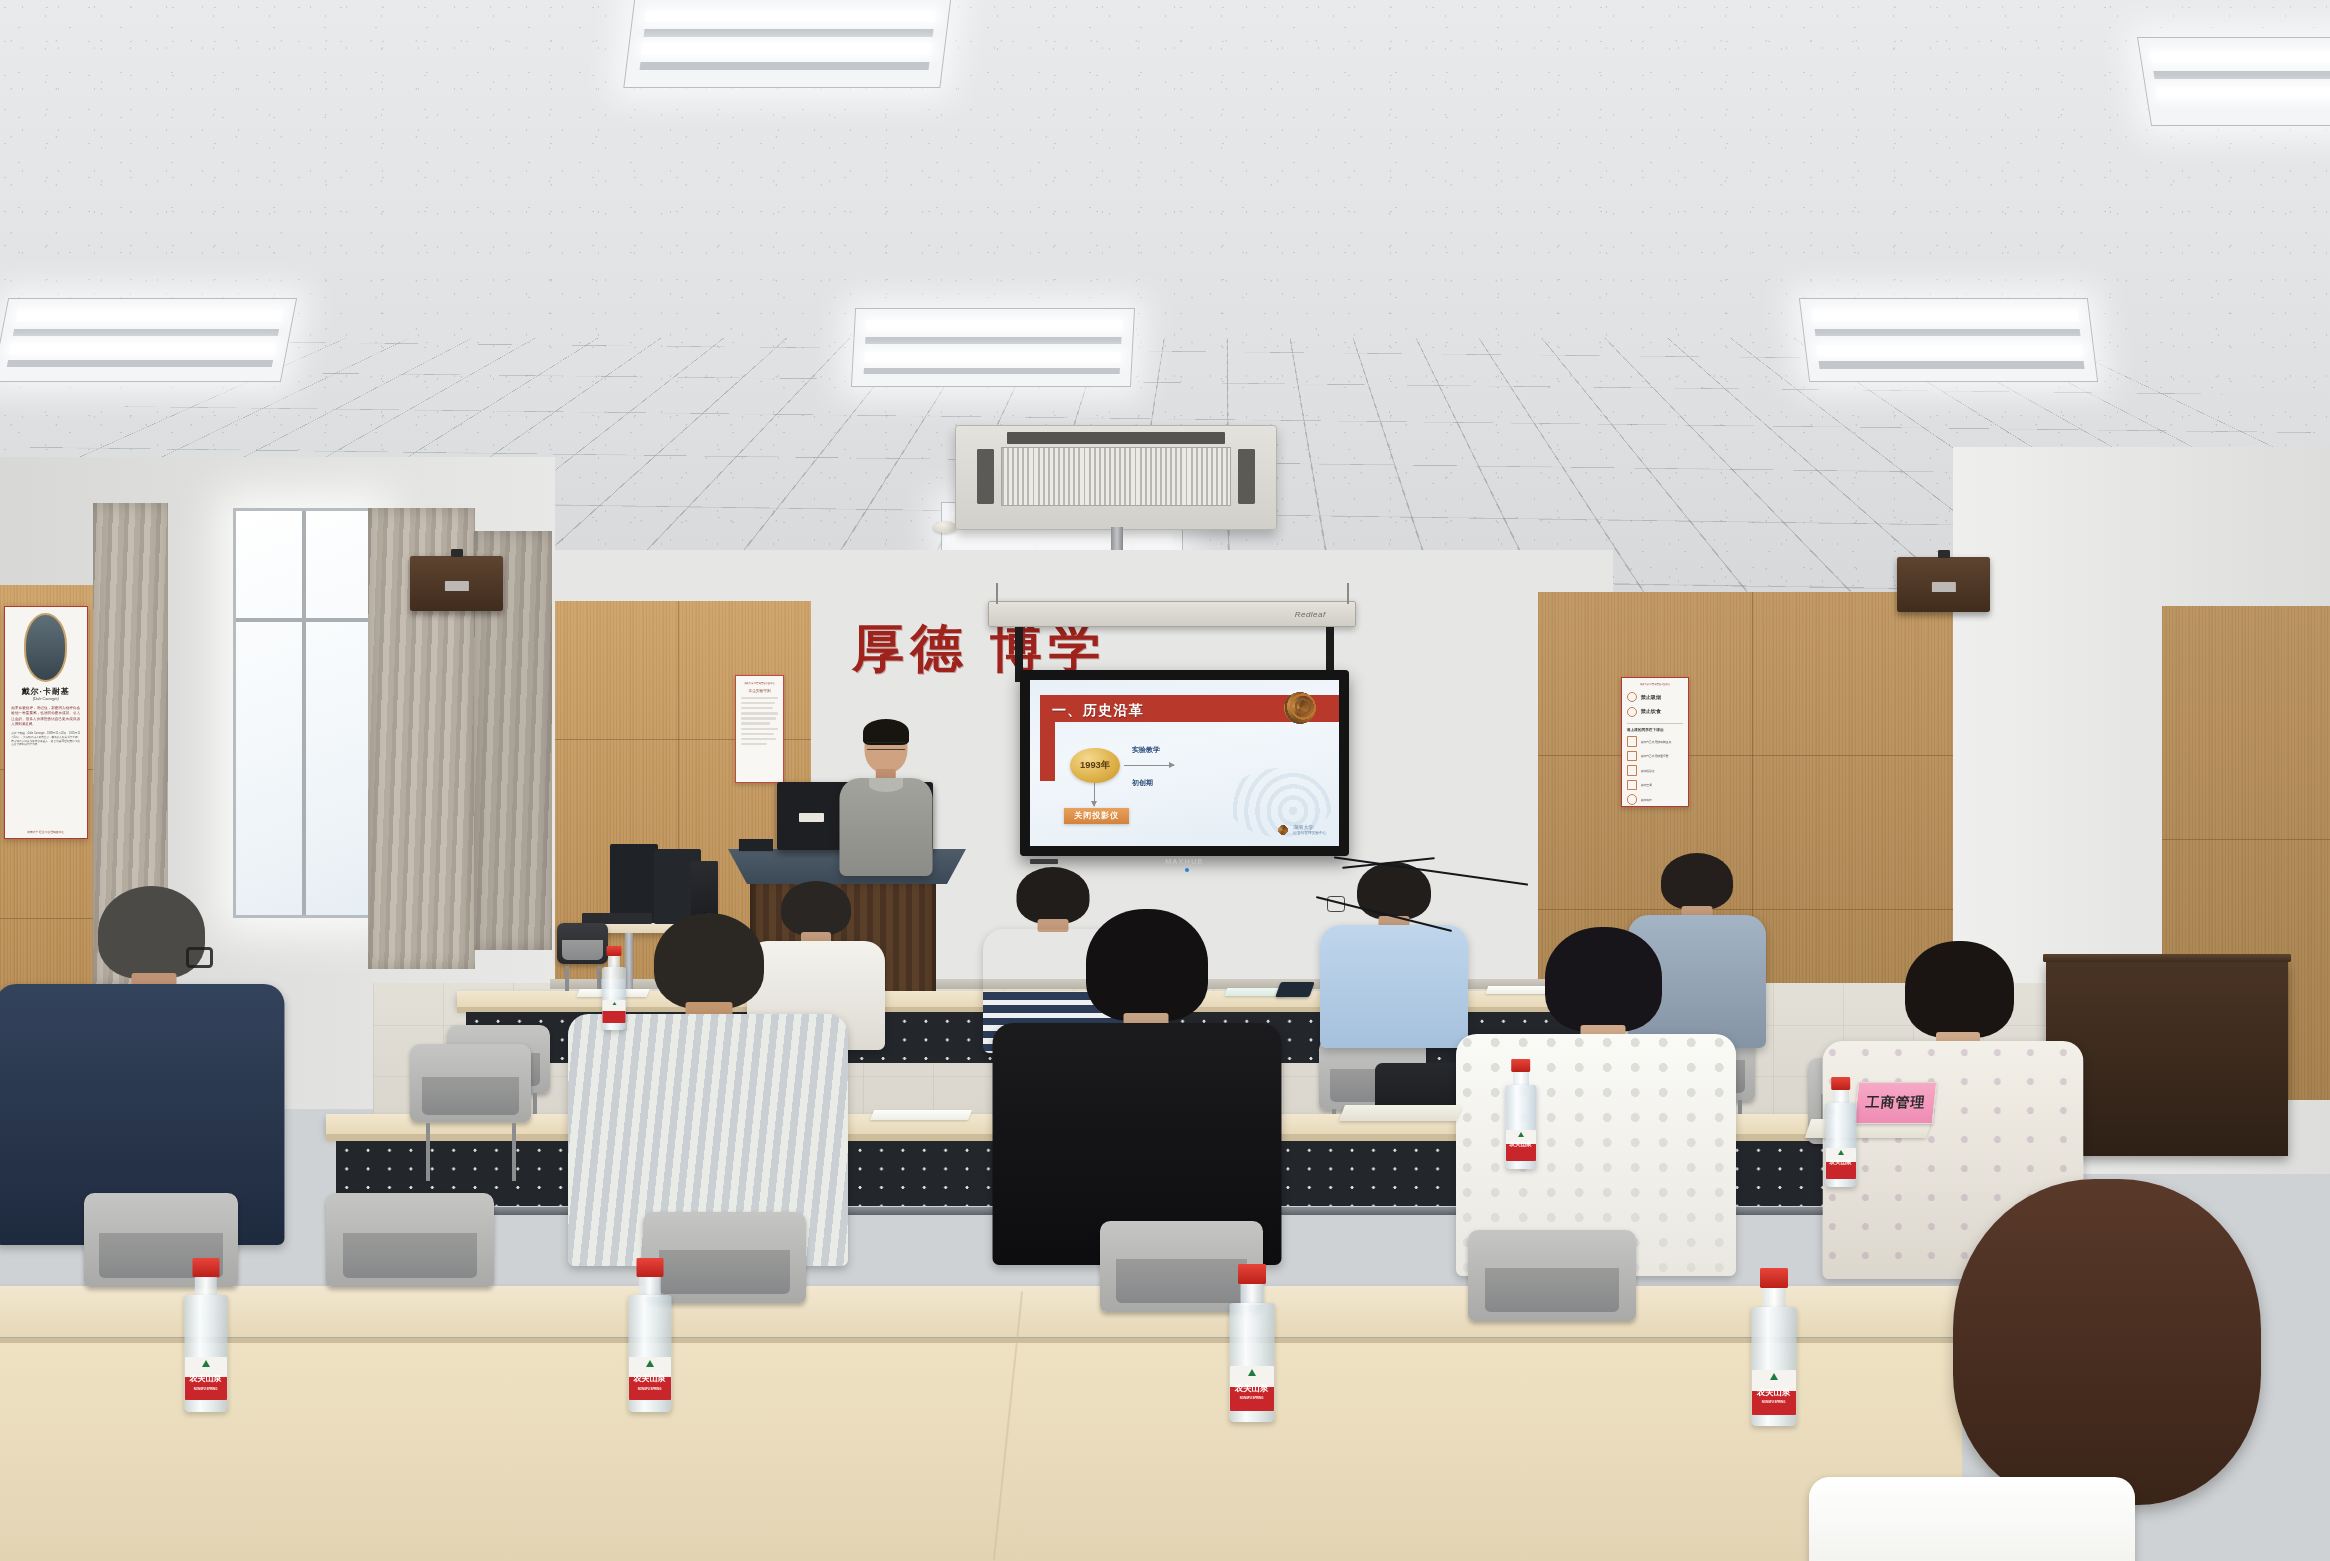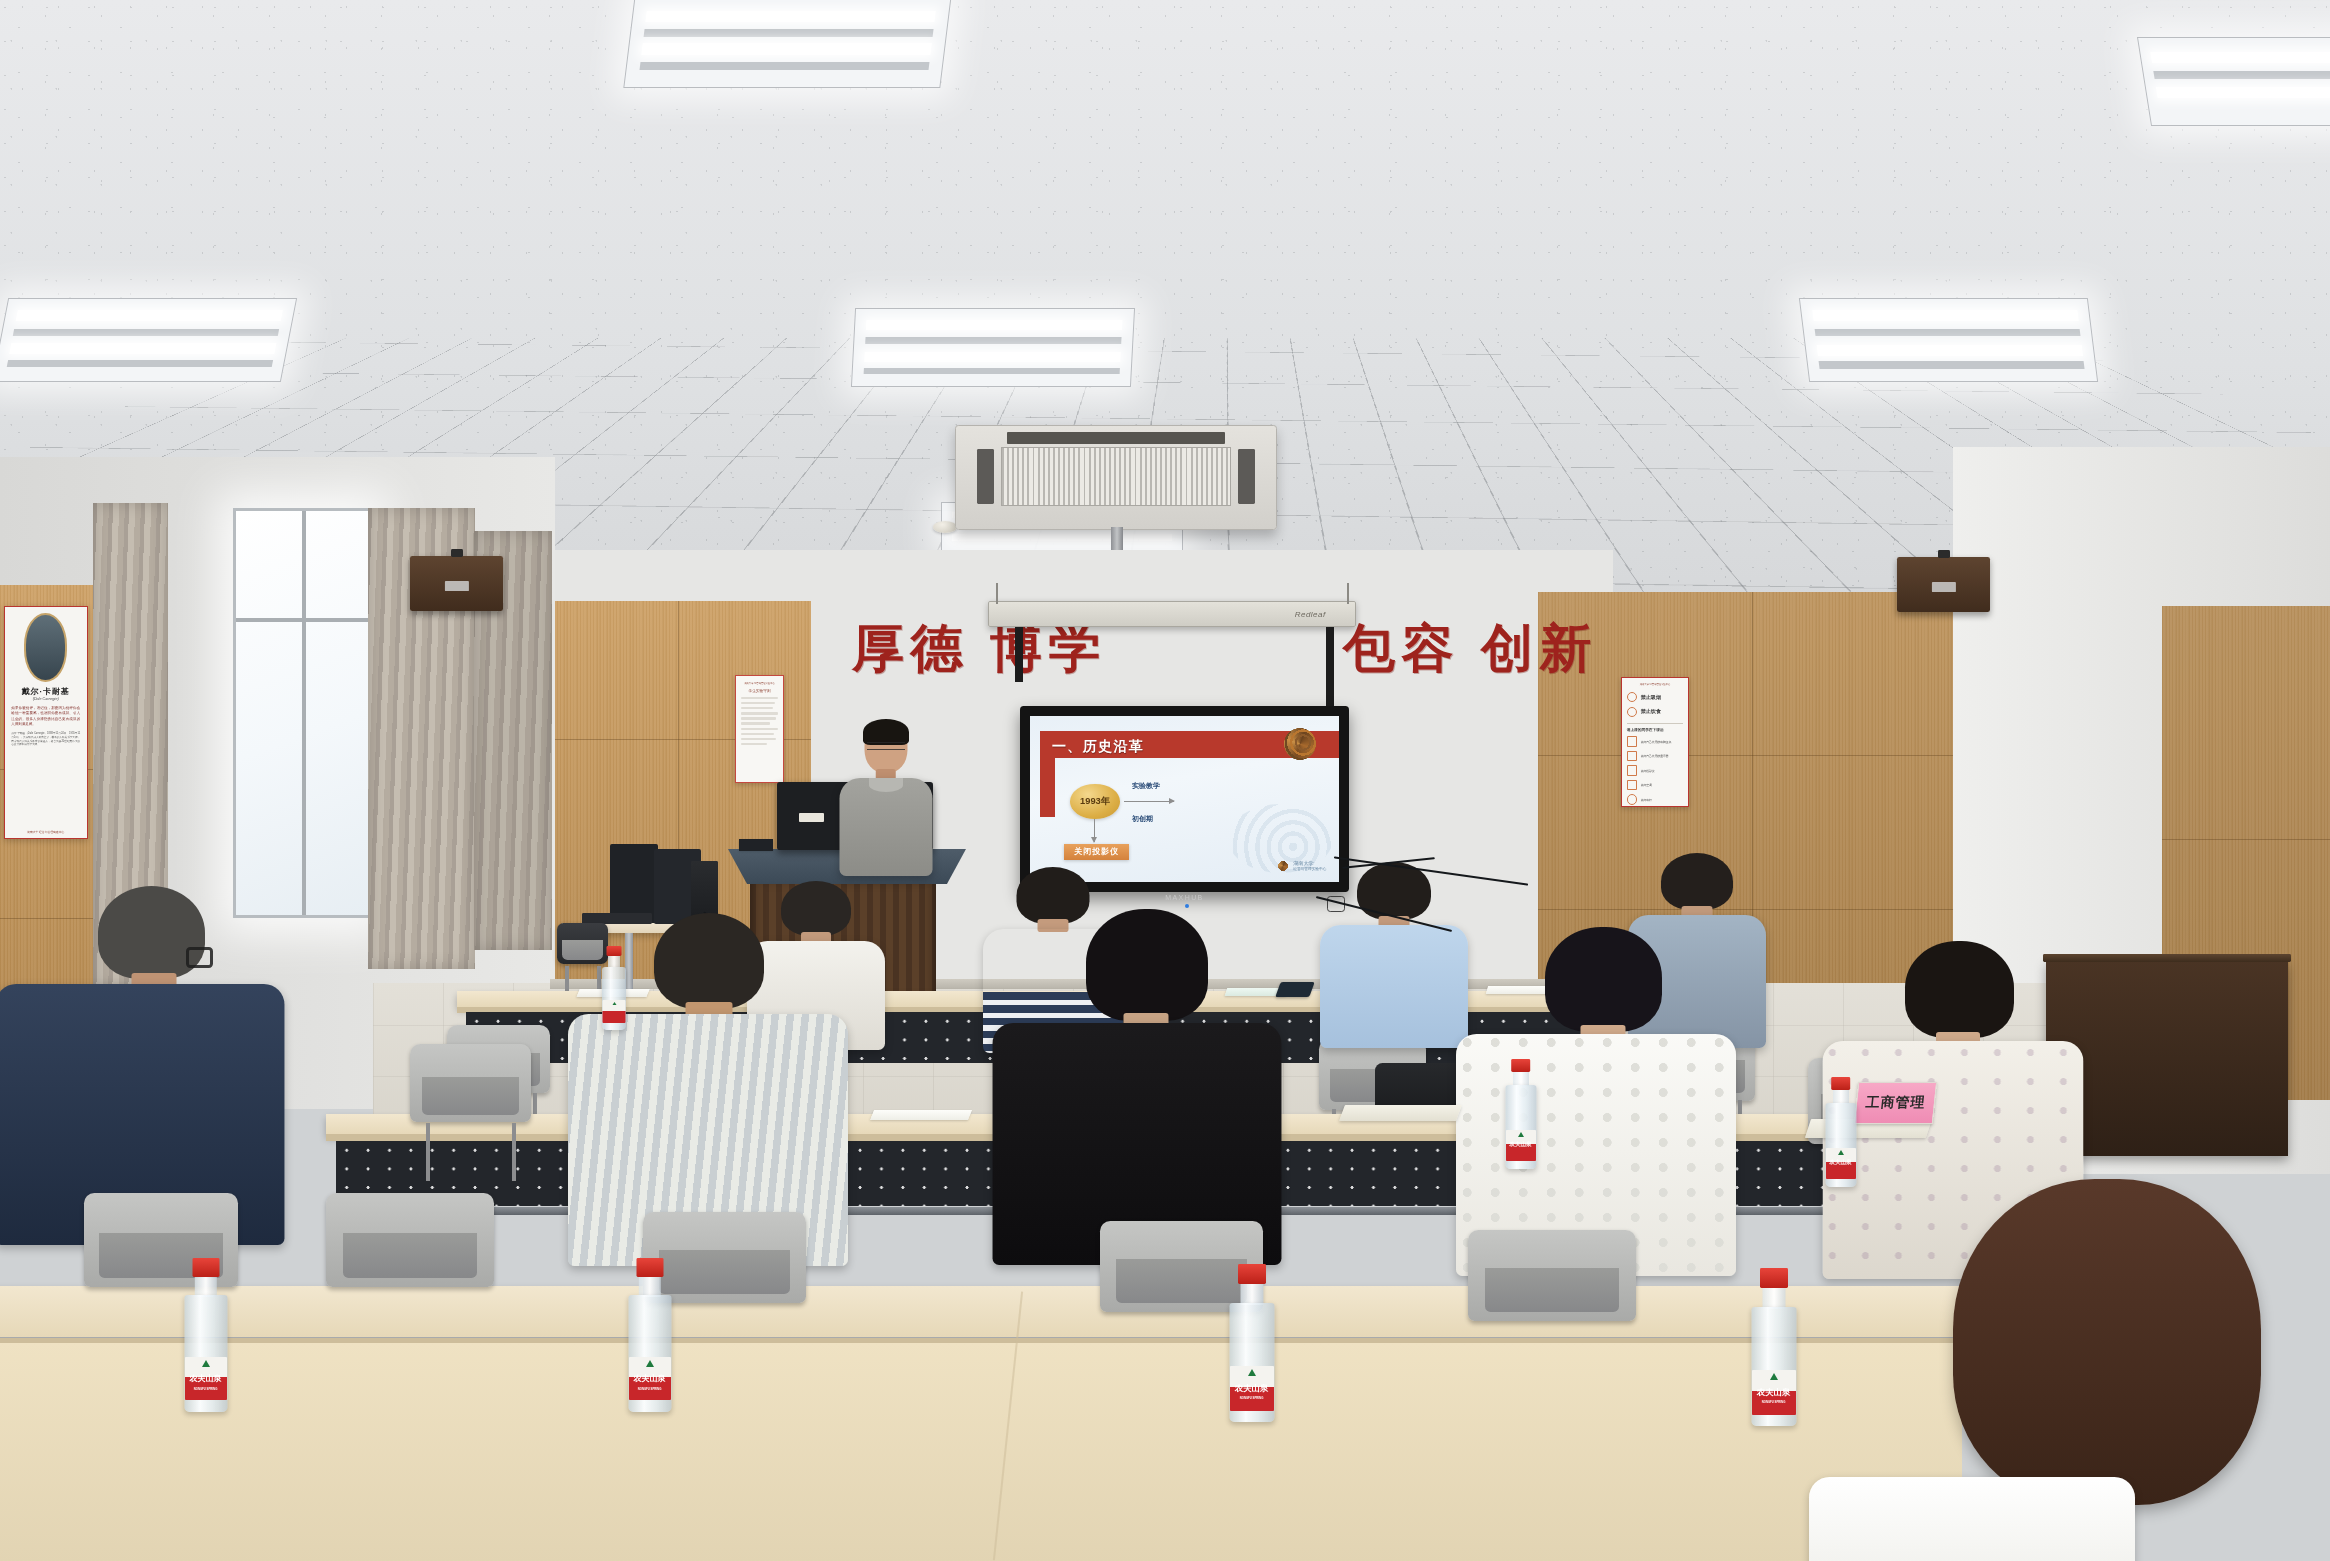--- a/index.html
+++ b/index.html
@@ -108,21 +108,21 @@
 
   
   .screen-case{position:absolute;background:linear-gradient(#e4e2da,#cfcdc5);
     border:0.9px solid #a9a79f;border-radius:1.9px;box-shadow:0 2.8px 6.5px rgba(0,0,0,.25);}
   .screen-case .brand{position:absolute;right:8%;top:50%;transform:translateY(-50%);
     color:#6e6a60;letter-spacing:0.5px;}
   .screen-drop{position:absolute;background:#1c1c1c;}
   .screen-hook{position:absolute;width:1.9px;background:#8c8a84;}
 
   .display{position:absolute;background:#141414;border-radius:3.7px;padding:10.3px;
-    box-shadow:0 7.5px 16px rgba(0,0,0,.42);margin-top:36px;}
+    box-shadow:0 7.5px 16px rgba(0,0,0,.42);}
   .display .panel{position:relative;width:100%;height:100%;overflow:hidden;
     background:linear-gradient(170deg,#e8f0f7 0%,#f2f7fb 40%,#e4edf5 100%);}
   .display .maxhub{position:absolute;left:50%;bottom:-8.9px;transform:translateX(-50%);
     color:#c9c9c9;letter-spacing:1.4px;}
   .display .leds{position:absolute;left:3%;bottom:-8px;width:28px;height:4.7px;background:#3b3b3b;border-radius:0.9px;}
   .display .ledb{position:absolute;left:50%;bottom:-16px;width:4.2px;height:4.2px;border-radius:50%;background:#2f7de0;}
 
   .slide-bar{position:absolute;left:3%;top:9%;right:0;height:16%;background:#b8392c;}
   .slide-bar-edge{position:absolute;left:3%;top:25%;width:5%;height:36%;background:#b8392c;}
   .slide-title{position:absolute;left:7%;top:13%;color:#ffffff;font-weight:bold;letter-spacing:1.4px;
@@ -346,21 +346,20 @@
   <div class="speaker" style="left:410px;top:556px;width:93px;height:55px;">
     <div class="brkt"></div>
     <div class="cone"></div>
   </div>
   <div class="speaker" style="left:1897px;top:557px;width:93px;height:55px;">
     <div class="brkt"></div>
     <div class="cone"></div>
   </div>
 
   <div class="slogan" style="left:852px;top:614px;font-size:52px;">厚德 博学</div>
-  <div class="slogan" style="left:1343px;top:614px;font-size:52px;">包容 创新</div>
 
   <div class="screen-case" style="left:988px;top:601px;width:368px;height:26px;">
     <div class="brand" style="font-size:8px;font-style:italic;">Redleaf</div>
   </div>
   <div class="screen-hook" style="left:996px;top:583px;height:20.5px;"></div>
   <div class="screen-hook" style="left:1347px;top:583px;height:20.5px;"></div>
   <div class="screen-drop" style="left:1015px;top:627px;width:7.5px;height:55px;"></div>
   <div class="screen-drop" style="left:1326px;top:627px;width:7.5px;height:102px;"></div>
 
   <div class="display" style="left:1020px;top:670px;width:329px;height:186px;">

